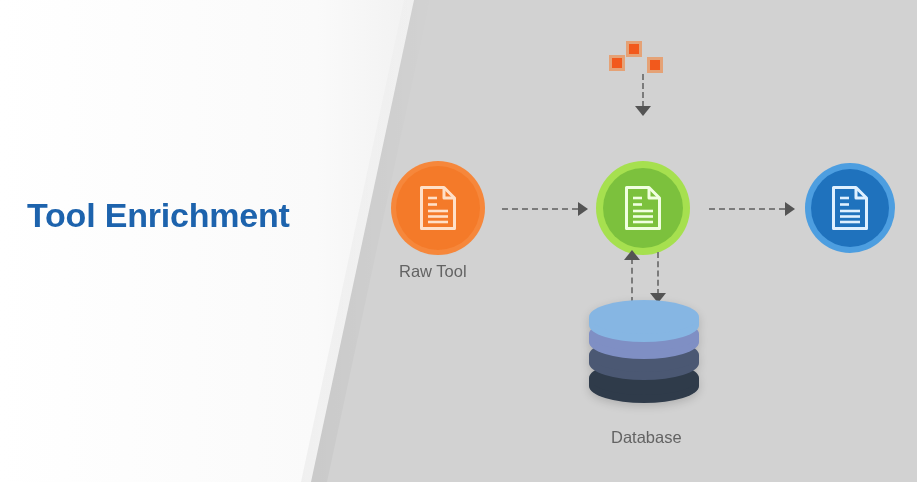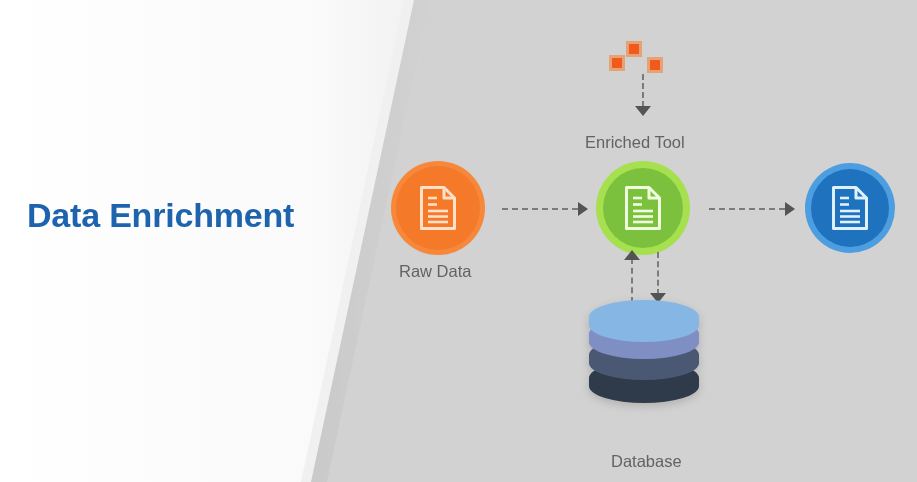--- a/index.html
+++ b/index.html
@@ -53,21 +53,21 @@
   }
   .doc-svg{display:block;}
 
   
   .label{
     position:absolute;font-size:16.5px;color:#636363;white-space:nowrap;
   }
   .lb-raw{left:399px;top:262px;}
   .lb-tool{left:585px;top:133px;}
   .lb-data{left:793px;top:261px;}
-  .lb-db{left:611px;top:452px;}
+  .lb-db{left:611px;top:428px;}
 
   
   .sq{position:absolute;width:10px;height:10px;background:#f2591c;
       box-shadow:0 0 0 3px rgba(244,122,41,.55);}
   .sq1{left:629px;top:44px;}
   .sq2{left:612px;top:58px;}
   .sq3{left:650px;top:60px;}
 
   
   .dash-h{
@@ -115,43 +115,42 @@
 </style>
 </head>
 <body>
 
 <div id="stage">
 
   <div class="bg-right"></div>
   <div class="bg-left"></div>
   <div class="bg-edge"></div>
 
-  <div class="title">Data Enrichment</div>
+  <div class="title">Tool Enrichment</div>
 
   <div>
     <div class="sq sq1"></div>
     <div class="sq sq2"></div>
     <div class="sq sq3"></div>
   </div>
   <div class="dash-v k3"></div>
   <div class="arrow-d k3a"></div>
-  <div class="label lb-tool">Enriched Tool</div>
 
   <div class="circle c-orange">
     <svg class="doc-svg" width="38" height="46" viewBox="0 0 38 46">
       <path d="M2.5 2.5 H25 L35.5 13 V43.5 H2.5 Z" fill="none" stroke="#ffe0c8" stroke-width="3" stroke-linejoin="round"></path>
       <path d="M25 2.5 V13 H35.5" fill="none" stroke="#ffe0c8" stroke-width="3" stroke-linejoin="round"></path>
       <line x1="9" y1="13" x2="18" y2="13" stroke="#ffe0c8" stroke-width="2.6"></line>
       <line x1="9" y1="19.5" x2="18" y2="19.5" stroke="#ffe0c8" stroke-width="2.6"></line>
       <line x1="9" y1="26" x2="29" y2="26" stroke="#ffe0c8" stroke-width="2.6"></line>
       <line x1="9" y1="31.5" x2="29" y2="31.5" stroke="#ffe0c8" stroke-width="2.6"></line>
       <line x1="9" y1="37" x2="29" y2="37" stroke="#ffe0c8" stroke-width="2.6"></line>
     </svg>
   </div>
-  <div class="label lb-raw">Raw Data</div>
+  <div class="label lb-raw">Raw Tool</div>
 
   <div class="dash-h k1"></div>
   <div class="arrow-r k1a"></div>
 
   <div class="circle c-green">
     <svg class="doc-svg" width="38" height="46" viewBox="0 0 38 46">
       <path d="M2.5 2.5 H25 L35.5 13 V43.5 H2.5 Z" fill="none" stroke="#f0ffe0" stroke-width="3" stroke-linejoin="round"></path>
       <path d="M25 2.5 V13 H35.5" fill="none" stroke="#f0ffe0" stroke-width="3" stroke-linejoin="round"></path>
       <line x1="9" y1="13" x2="18" y2="13" stroke="#f0ffe0" stroke-width="2.6"></line>
       <line x1="9" y1="19.5" x2="18" y2="19.5" stroke="#f0ffe0" stroke-width="2.6"></line>

